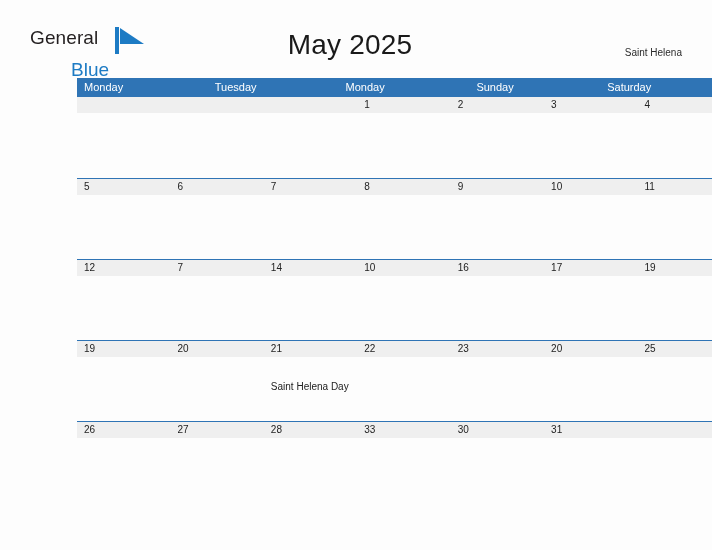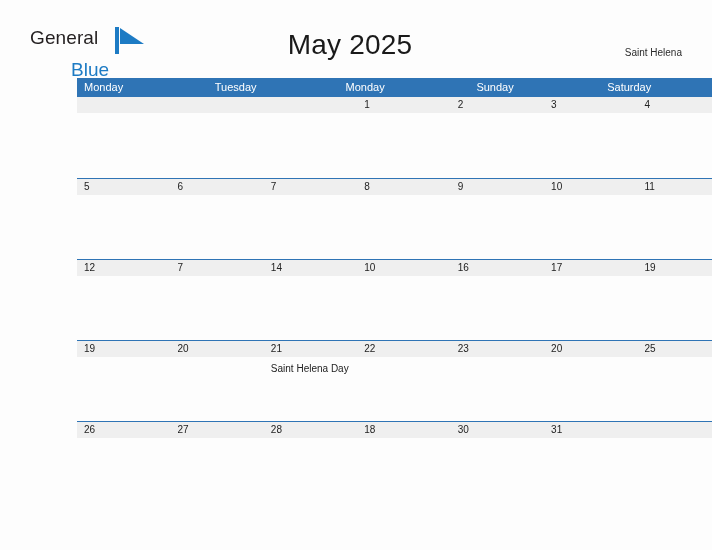--- a/index.html
+++ b/index.html
@@ -128,21 +128,21 @@
   }
 
   .events-band {
     display: flex;
     height: 64px;
   }
   .event-cell {
     flex: 1 1 0;
     box-sizing: border-box;
     padding-left: 7px;
-    padding-top: 1px;
+    padding-top: 19px;
   }
   .event-text {
     font-size: 10px;
     line-height: 13px;
     color: #222222;
   }
 </style>
 </head>
 <body>
 
@@ -261,21 +261,21 @@
       <div class="event-cell"><span class="event-text"></span></div>
       <div class="event-cell"><span class="event-text"></span></div>
     </div>
   </div>
 
   <div class="week-row with-topline">
     <div class="dates-band">
       <div class="date-cell">26</div>
       <div class="date-cell">27</div>
       <div class="date-cell">28</div>
-      <div class="date-cell">18</div>
+      <div class="date-cell">33</div>
       <div class="date-cell">30</div>
       <div class="date-cell">31</div>
       <div class="date-cell"></div>
     </div>
     <div class="events-band">
       <div class="event-cell"><span class="event-text"></span></div>
       <div class="event-cell"><span class="event-text"></span></div>
       <div class="event-cell"><span class="event-text"></span></div>
       <div class="event-cell"><span class="event-text"></span></div>
       <div class="event-cell"><span class="event-text"></span></div>

